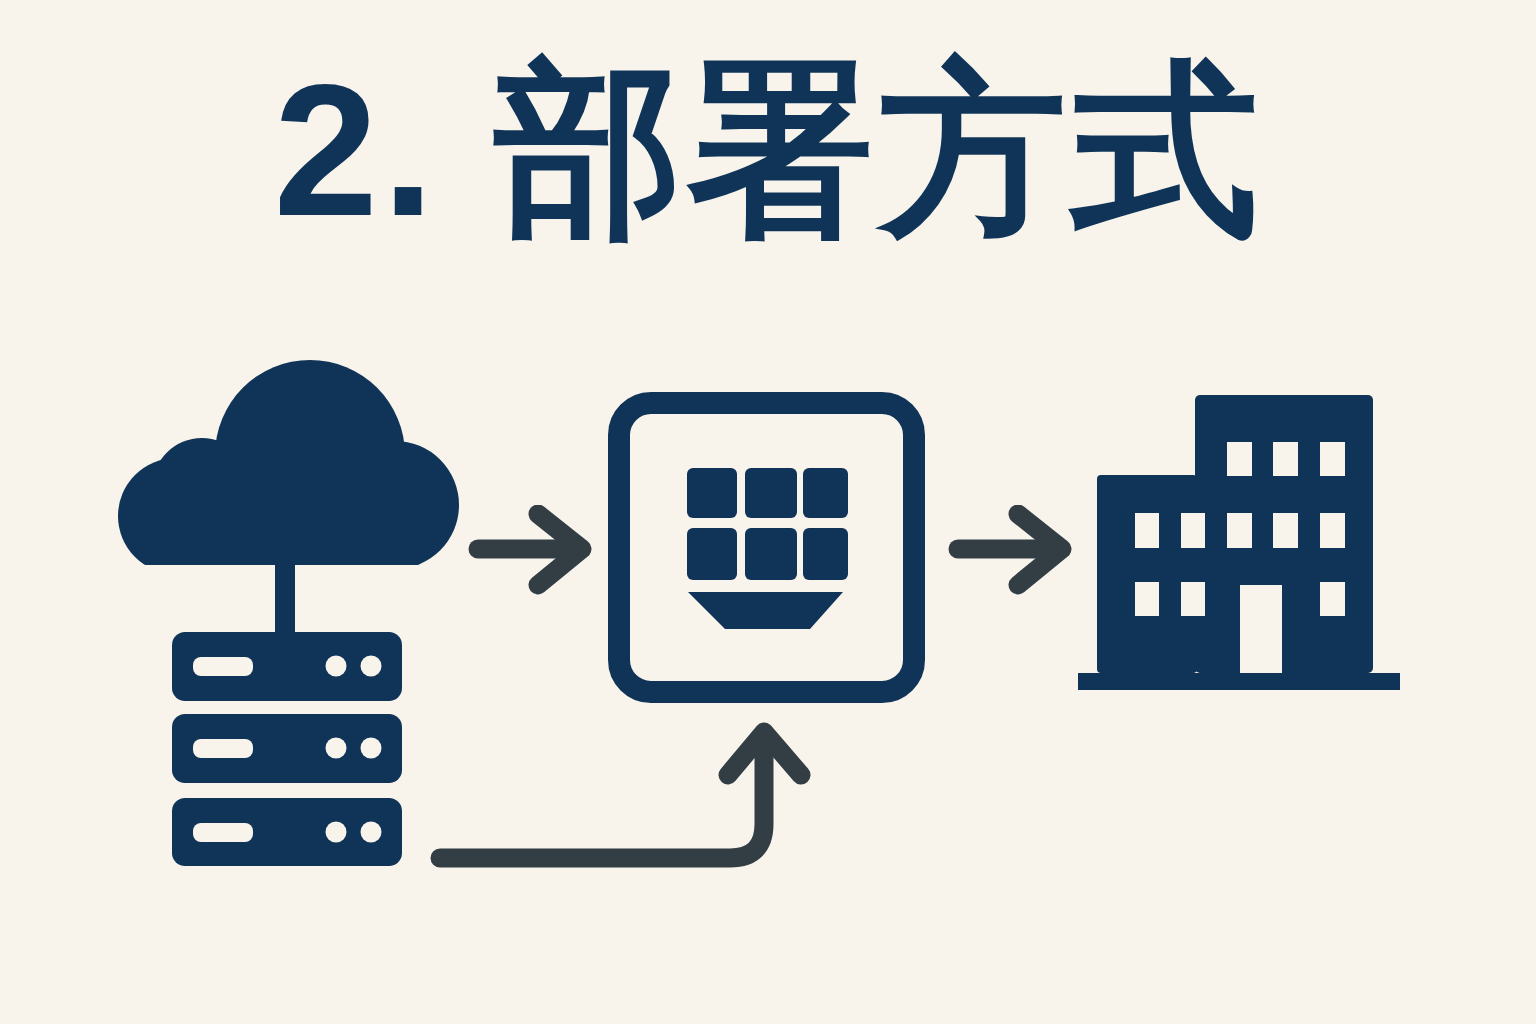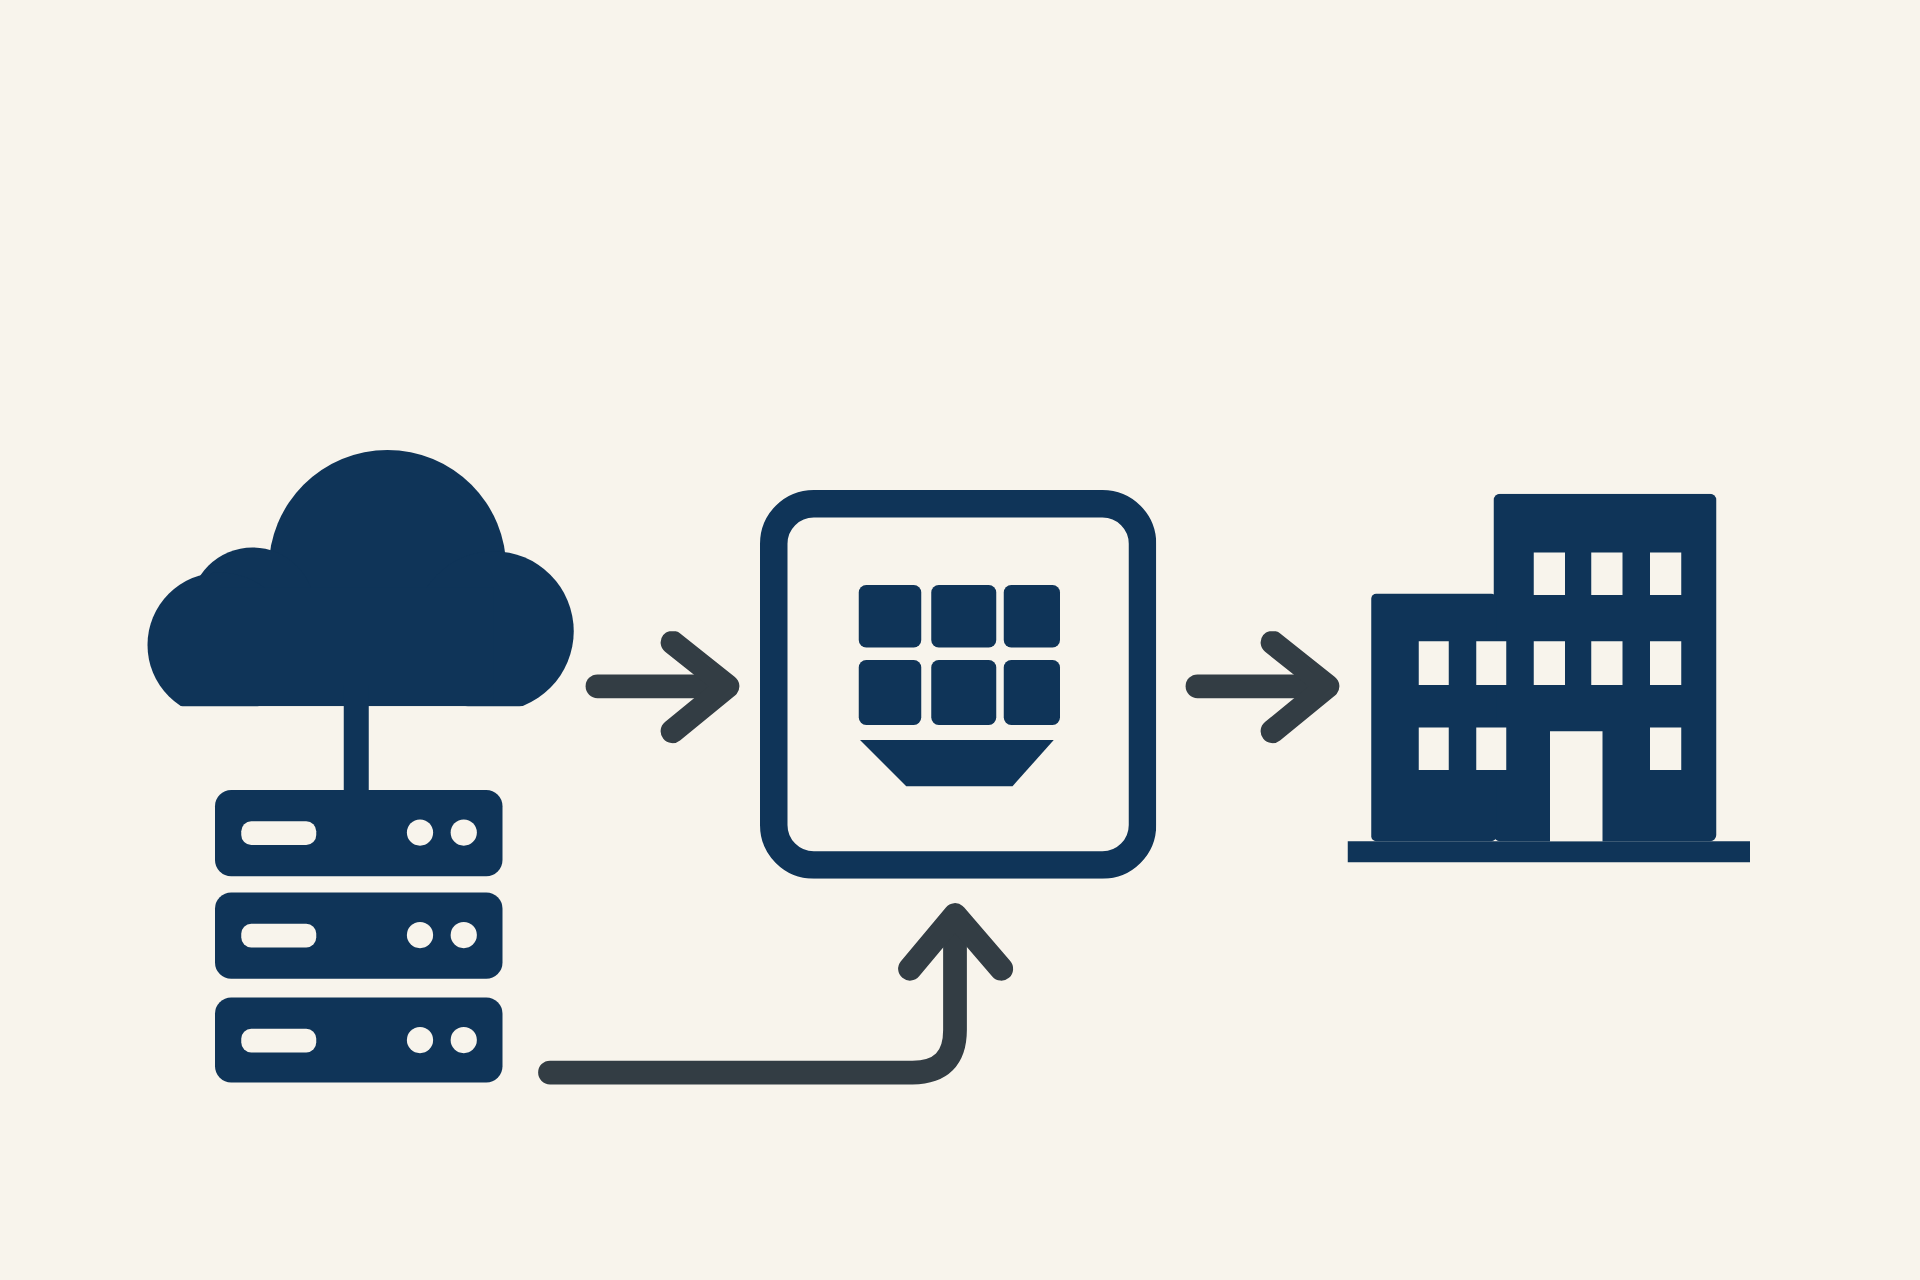--- a/index.html
+++ b/index.html
@@ -36,20 +36,21 @@
   .navy-fill{fill:var(--navy);}
   .cream-fill{fill:var(--bg);}
   .navy-stroke{fill:none;stroke:var(--navy);}
   .arrow-stroke{fill:none;stroke:var(--arrow);stroke-linecap:round;stroke-linejoin:round;}
 </style>
 </head>
 <body>
 
 <div class="canvas">
 
+  <h1 class="title">2. 部署方式</h1>
 
   <svg class="abs" style="left:110px;top:350px;" width="350" height="520" viewBox="0 0 350 520">
     <g>
       <circle class="navy-fill" cx="200" cy="105" r="95"></circle>
       <circle class="navy-fill" cx="92" cy="138" r="50"></circle>
       <circle class="navy-fill" cx="66" cy="166" r="58"></circle>
       <circle class="navy-fill" cx="285" cy="155" r="64"></circle>
       <rect class="navy-fill" x="66" y="120" width="219" height="95"></rect>
       <rect class="cream-fill" x="-5" y="215" width="360" height="30"></rect>
     </g>

